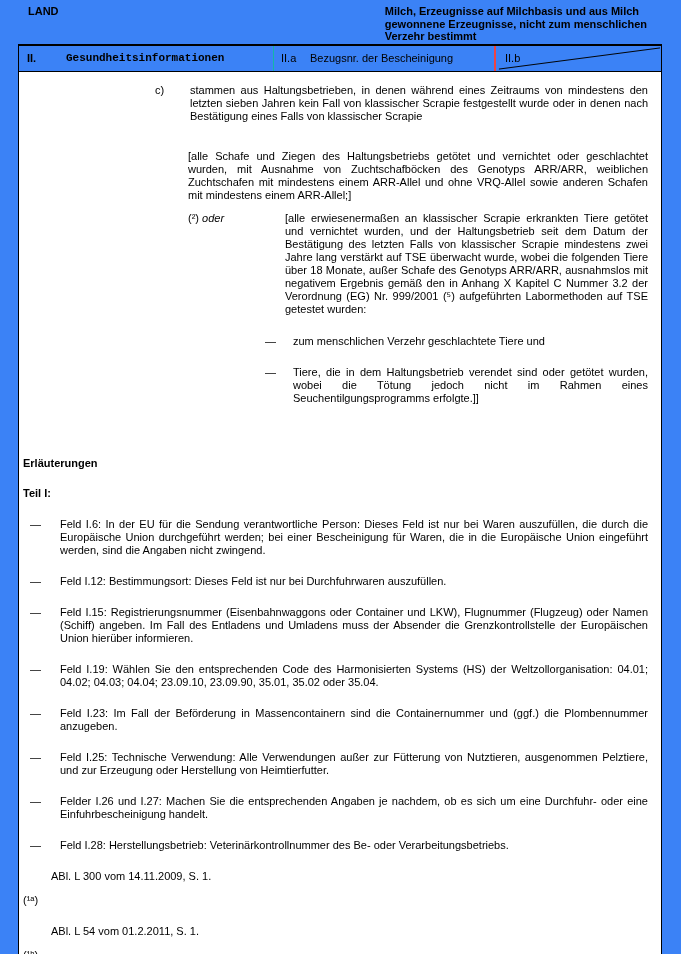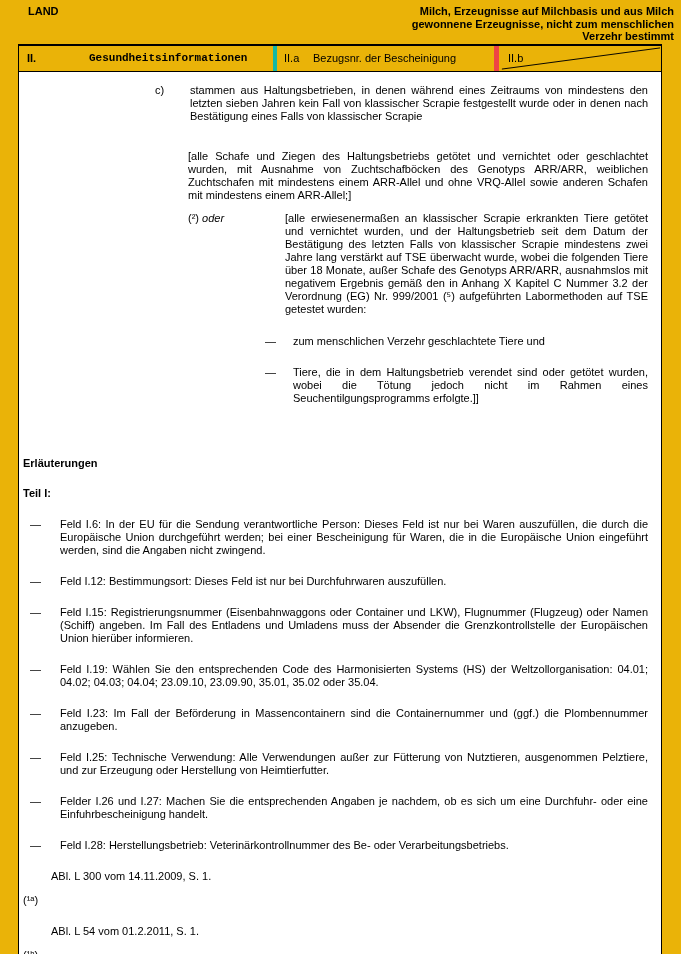--- a/index.html
+++ b/index.html
@@ -1,51 +1,51 @@
 <!DOCTYPE html>
 <html lang="de"><head>
 <meta charset="utf-8">
 <style>
   * { box-sizing: border-box; }
   html, body { margin: 0; padding: 0; background: #ffffff; }
   .page {
     position: relative;
     width: 681px;
     height: 954px;
-    background: #eab308;
+    background: #3b82f6;
     color: #000;
     font-family: "Liberation Sans", "DejaVu Sans", sans-serif;
     font-size: 11px;
     line-height: 13px;
     overflow: hidden;
   }
 
   
   .land {
     position: absolute; top: 5px; left: 28px;
     font-weight: 700;
   }
   .doc-title {
-    position: absolute; top: 5px; right: 7px;
-    text-align: right; font-weight: 700; line-height: 12.5px;
+    position: absolute; top: 5px; right: 34px;
+    font-weight: 700; line-height: 12.5px;
   }
 
   
   .cert-header {
     position: absolute; top: 44px; left: 18px; width: 644px; height: 28px;
     border: 1px solid #000; border-top-width: 2px;
     display: flex;
   }
   .ch-cell { height: 100%; display: flex; align-items: center; }
   .ch-1 { width: 254px; }
-  .ch-1 .sec-code { margin-left: 8px; width: 62px; font-weight: 700; flex: none; }
+  .ch-1 .sec-code { margin-left: 8px; width: 39px; font-weight: 700; flex: none; }
   .ch-1 .sec-label { font-weight: 700; font-family: Liberation Mono, monospace; }
-  .ch-2 { width: 221px; border-left: 4px solid #14b8a6; }
+  .ch-2 { width: 221px; border-left: 1px solid #14b8a6; }
   .ch-2 .ref-code { margin-left: 7px; width: 29px; flex: none; }
-  .ch-3 { flex: 1; border-left: 5px solid #ef4444; position: relative; }
+  .ch-3 { flex: 1; border-left: 2px solid #ef4444; position: relative; }
   .ch-3 .locref-code { margin-left: 9px; position: relative; z-index: 2; background: transparent; }
   .diag { position: absolute; left: 0; top: 0; width: 100%; height: 100%; z-index: 1; }
 
   
   .body-box {
     position: absolute; top: 72px; left: 18px; width: 644px; bottom: 0;
     border-left: 1px solid #000; border-right: 1px solid #000;
     background: #fff;
   }
   .row { display: flex; }

